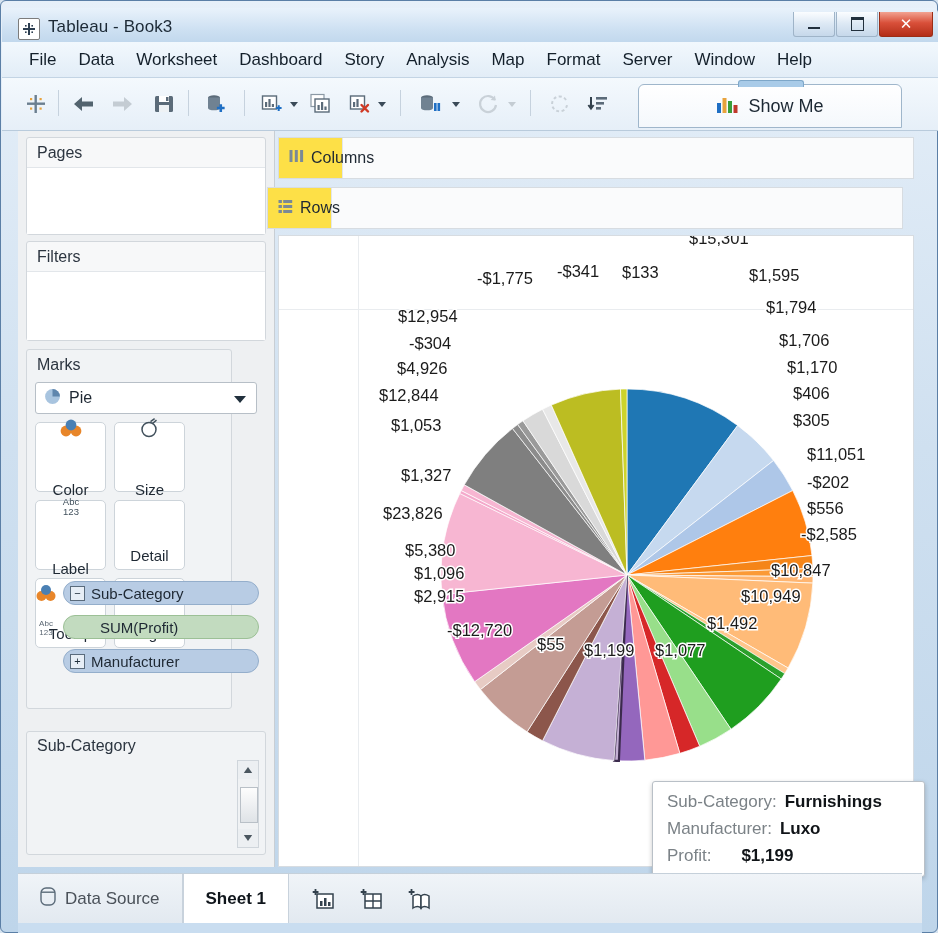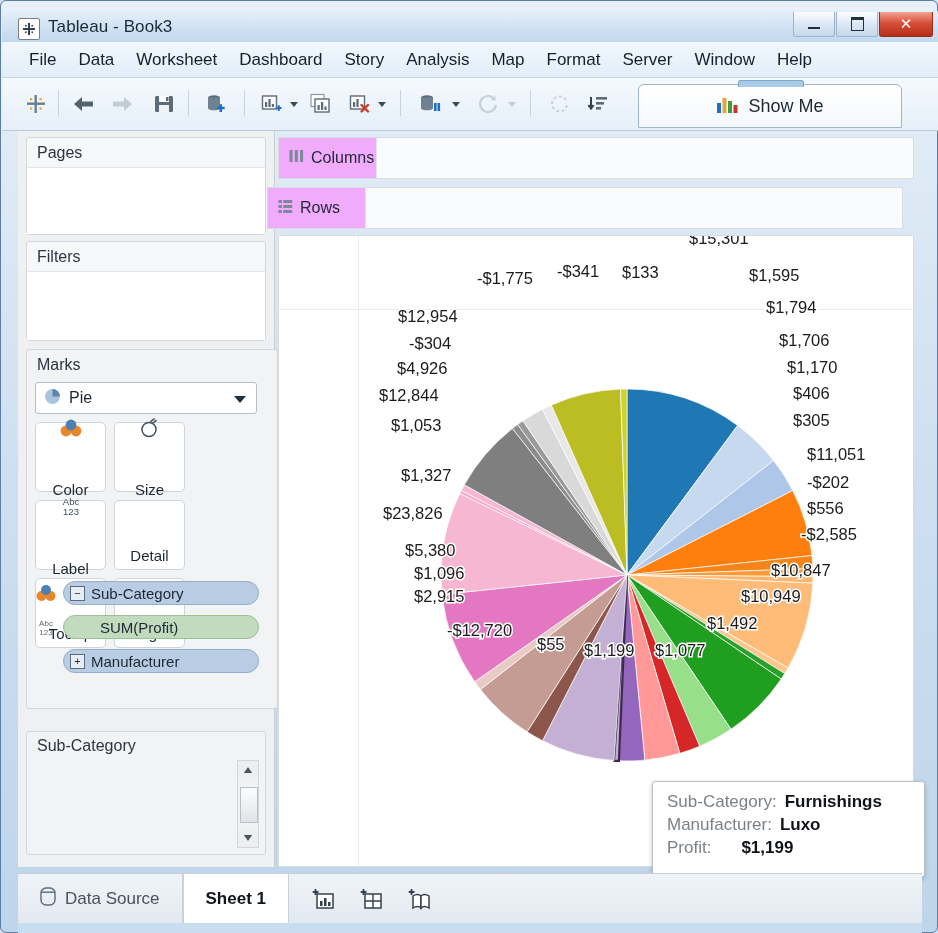--- a/index.html
+++ b/index.html
@@ -97,21 +97,21 @@
     position:absolute;left:8px;background:#f7f8f9;
     border:1px solid #d2d7dc;border-radius:3px;box-sizing:border-box;
   }
   .shelf-title{
     font-size:16px;color:#2c3540;padding:6px 0 0 10px;display:block;
   }
   .shelf-body{background:#ffffff;border-top:1px solid #e2e6ea;height:calc(100% - 30px);margin-top:5px;}
 
   #pages-shelf{top:6px;width:240px;height:98px;}
   #filters-shelf{top:110px;width:240px;height:100px;}
-  #marks-shelf{top:218px;width:252px;height:360px;background:#f1f3f5;}
+  #marks-shelf{top:218px;width:206px;height:360px;background:#f1f3f5;}
 
   .marks-type{
     position:absolute;left:8px;top:32px;width:222px;height:32px;
     background:#fff;border:1px solid #b7bfc7;border-radius:3px;
     display:flex;align-items:center;padding-left:8px;box-sizing:border-box;gap:8px;
   }
   .marks-type .mt-label{font-size:16px;color:#1e2833;}
   .marks-type .mt-caret{
     position:absolute;right:10px;top:13px;width:0;height:0;
     border-left:6px solid transparent;border-right:6px solid transparent;border-top:7px solid #21303d;
@@ -160,42 +160,42 @@
   .ls-thumb{position:absolute;left:2px;top:26px;width:16px;height:34px;background:linear-gradient(180deg,#fdfdfd,#dfe3e7);border:1px solid #b9c0c7;}
 
   
   .shelf-bar{
     position:absolute;background:#fafbfc;border:1px solid #d7dce1;box-sizing:border-box;
     display:flex;align-items:center;
   }
   #columns-bar{left:277px;top:136px;width:636px;height:42px;}
   #rows-bar{left:266px;top:186px;width:636px;height:42px;}
   .shelf-bar .sb-head{
-    width:98px;height:100%;background:#f0abfc;border-right:1px solid #e2e6ea;
+    width:64px;height:100%;background:#fde047;border-right:1px solid #e2e6ea;
     display:flex;align-items:center;gap:7px;padding-left:10px;box-sizing:border-box;
   }
   .shelf-bar .sb-label{font-size:16px;color:#1e2833;}
 
   .canvas{
     position:absolute;left:277px;top:234px;width:636px;height:632px;
     background:#fff;border:1px solid #d7dce1;box-sizing:border-box;overflow:hidden;
   }
   .canvas .vline{position:absolute;left:79px;top:0;width:1px;height:632px;background:#e9ecef;}
   .canvas .hline{position:absolute;left:0;top:73px;width:636px;height:1px;background:#e9ecef;}
 
   .pie-wrap{position:absolute;left:0;top:0;width:636px;height:632px;}
   .pie-svg{position:absolute;left:0;top:0;}
 
   
   .tooltip{
     position:absolute;left:651px;top:780px;width:273px;height:96px;
     background:#fff;border:1px solid #b9c0c7;border-radius:3px;
     box-shadow:0 2px 5px rgba(0,0,0,.22);
     padding:10px 14px;box-sizing:border-box;
-    display:flex;flex-direction:column;gap:3px;
+    display:flex;flex-direction:column;gap:3px;justify-content:space-between;
   }
   .tt-row{display:flex;align-items:baseline;gap:8px;font-size:17px;}
   .tt-key{color:#7b8287;}
   .tt-val{color:#101418;font-weight:bold;}
 
   
   .sheetbar{
     position:absolute;left:17px;top:872px;width:904px;height:50px;
     background:linear-gradient(180deg,#f0f4f8,#e2e9f0);
     border-top:1px solid #c5d0da;

